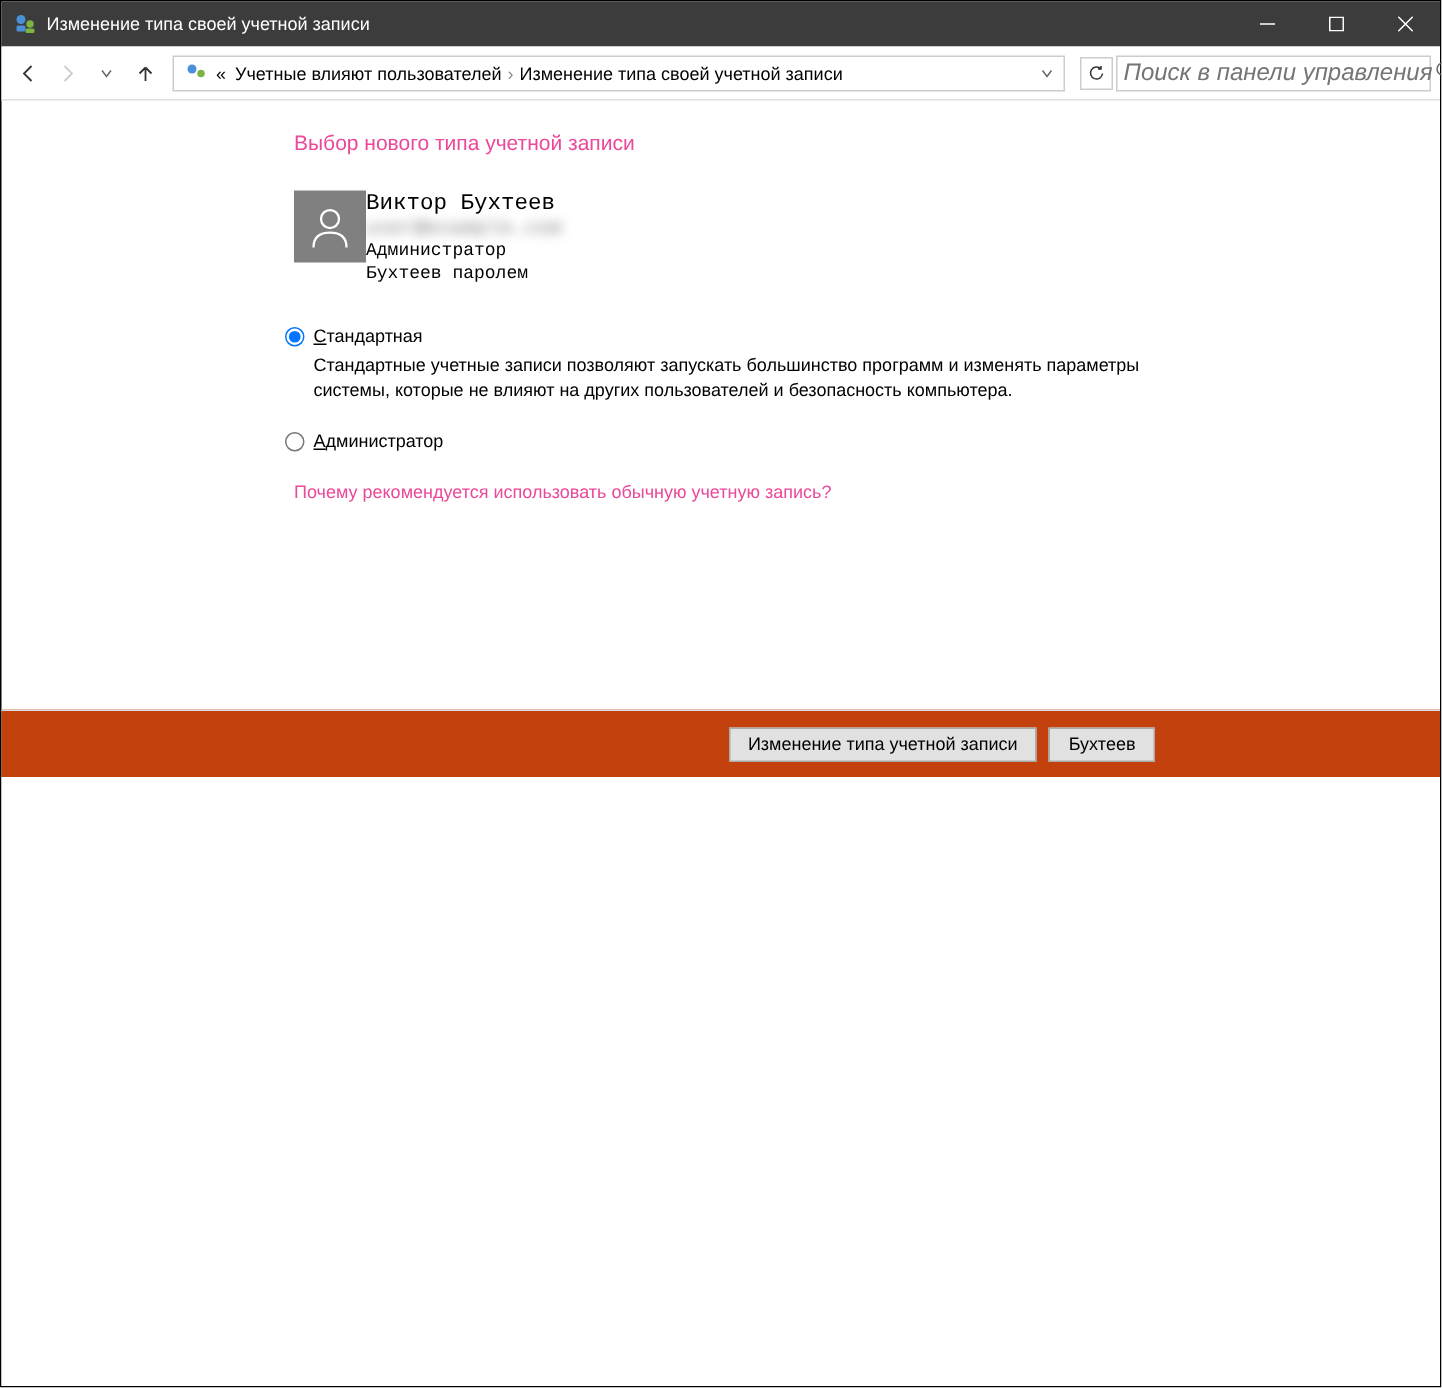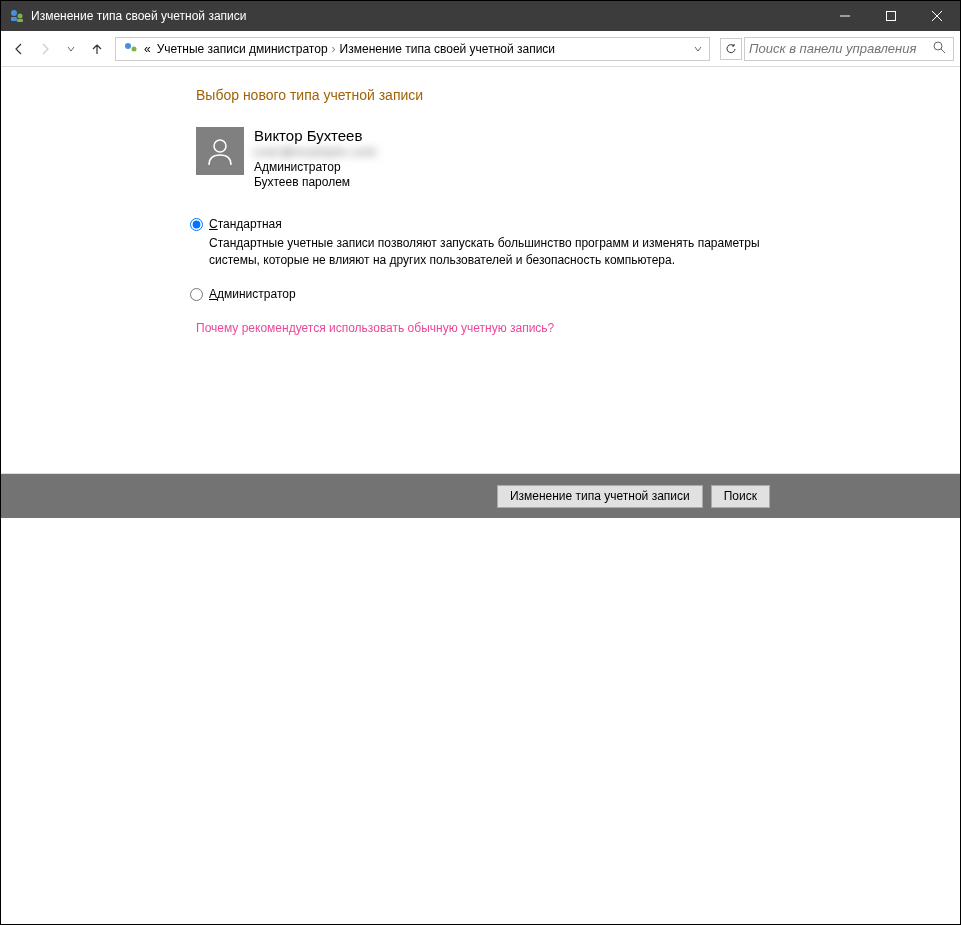--- a/index.html
+++ b/index.html
@@ -21,47 +21,47 @@
   
   .address-bar { flex: 1; height: 24px; border: 1px solid #ccc; display: flex; align-items: center; padding: 0 2px; margin: 0 4px; background: #fff; }
   .address-icon { width: 18px; height: 18px; margin: 0 4px; display: inline-flex; align-items: center; justify-content: center; }
   .breadcrumb { display: flex; align-items: center; flex: 1; font-size: 12px; overflow: hidden; }
   .breadcrumb-sep { margin: 0 4px; color: #888; }
   .breadcrumb-item { white-space: nowrap; }
   .address-dropdown { width: 18px; display: flex; align-items: center; justify-content: center; color: #666; cursor: pointer; }
   .refresh-btn { width: 22px; height: 22px; border: 1px solid #ccc; margin-left: 4px; display: flex; align-items: center; justify-content: center; cursor: pointer; background: #fff; }
   
   .search-box { width: 210px; height: 24px; border: 1px solid #ccc; display: flex; align-items: center; padding: 0 4px; background: #fff; }
-  .search-input { flex: 1; border: none; outline: none; font-size: 13px; font-style: italic; color: #888; background: transparent; }
+  .search-input { flex: 1; border: none; outline: none; font-size: 16px; font-style: italic; color: #888; background: transparent; }
   .search-icon { width: 16px; color: #666; }
   
   
   .content { flex: 1; overflow: auto; position: relative; }
   .main-panel { padding: 20px 0 0 195px; max-width: 780px; }
   
-  .page-heading { color: #a16207; font-size: 14px; font-weight: normal; margin-bottom: 24px; }
-  
-  .user-block { display: flex; gap: 10px; margin-bottom: 28px; }
+  .page-heading { color: #ec4899; font-size: 14px; font-weight: normal; margin-bottom: 24px; }
+  
+  .user-block { display: flex; gap: 0; margin-bottom: 28px; font-family: Liberation Mono, monospace; }
   .avatar { width: 48px; height: 48px; background: #808080; display: flex; align-items: center; justify-content: center; }
   .user-info { display: flex; flex-direction: column; gap: 1px; font-size: 12px; }
   .user-name { font-size: 15px; font-weight: normal; }
   .user-email { filter: blur(4px); color: #666; letter-spacing: 1px; }
   
   .radio-group { margin-left: -6px; }
   .radio-option { margin-bottom: 18px; }
   .radio-row { display: flex; align-items: flex-end; gap: 6px; }
   .radio-input { width: 13px; height: 13px; }
   .radio-label { font-size: 12px; }
   .radio-label .underline { text-decoration: underline; }
   .radio-desc { margin-left: 19px; margin-top: 4px; font-size: 12px; line-height: 1.4; max-width: 565px; }
   
   .help-link { color: #ec4899; font-size: 12px; cursor: pointer; margin-top: 2px; display: inline-block; }
   
   
-  .button-bar { height: 45px; border-top: 1px solid #ddd; background: #737373; display: flex; align-items: center; justify-content: flex-end; padding: 0 190px 0 0; gap: 8px; }
+  .button-bar { height: 45px; border-top: 1px solid #ddd; background: #c2410c; display: flex; align-items: center; justify-content: flex-end; padding: 0 190px 0 0; gap: 8px; }
   .btn { height: 23px; padding: 0 12px; border: 1px solid #aaa; background: #e1e1e1; font-size: 12px; cursor: pointer; font-family: inherit; }
   
   .content-wrapper { display: flex; flex-direction: column; }
 </style>
 </head>
 <body>
 
 <div class="window">
 
   <div class="titlebar">
@@ -117,21 +117,21 @@
 
     <div class="address-bar">
       <span class="address-icon">
         <svg width="16" height="16" viewBox="0 0 16 16">
           <circle cx="5" cy="5" r="3" fill="#4a90d9"></circle>
           <circle cx="11" cy="8" r="2.5" fill="#7cb342"></circle>
         </svg>
       </span>
       <div class="breadcrumb">
         <span class="breadcrumb-item">«</span>
-        <span class="breadcrumb-item" style="margin-left:6px;">Учетные записи дминистратор</span>
+        <span class="breadcrumb-item" style="margin-left:6px;">Учетные влияют пользователей</span>
         <span class="breadcrumb-sep">›</span>
         <span class="breadcrumb-item">Изменение типа своей учетной записи</span>
       </div>
       <div class="address-dropdown">
         <svg width="8" height="8" viewBox="0 0 8 8">
             <path d="M1 2 L4 6 L7 2" fill="none" stroke="#666" stroke-width="1"></path>
           </svg>
       </div>
     </div>
 
@@ -189,18 +189,18 @@
           </div>
         </div>
         
         <a class="help-link">Почему рекомендуется использовать обычную учетную запись?</a>
       </div>
     </div>
   </div>
 
   <div class="button-bar">
     <button class="btn">Изменение типа учетной записи</button>
-    <button class="btn">Поиск</button>
+    <button class="btn">Бухтеев</button>
   </div>
 
   <div style="flex:1;background:#fff;"></div>
 
 </div>
 
 </body></html>

